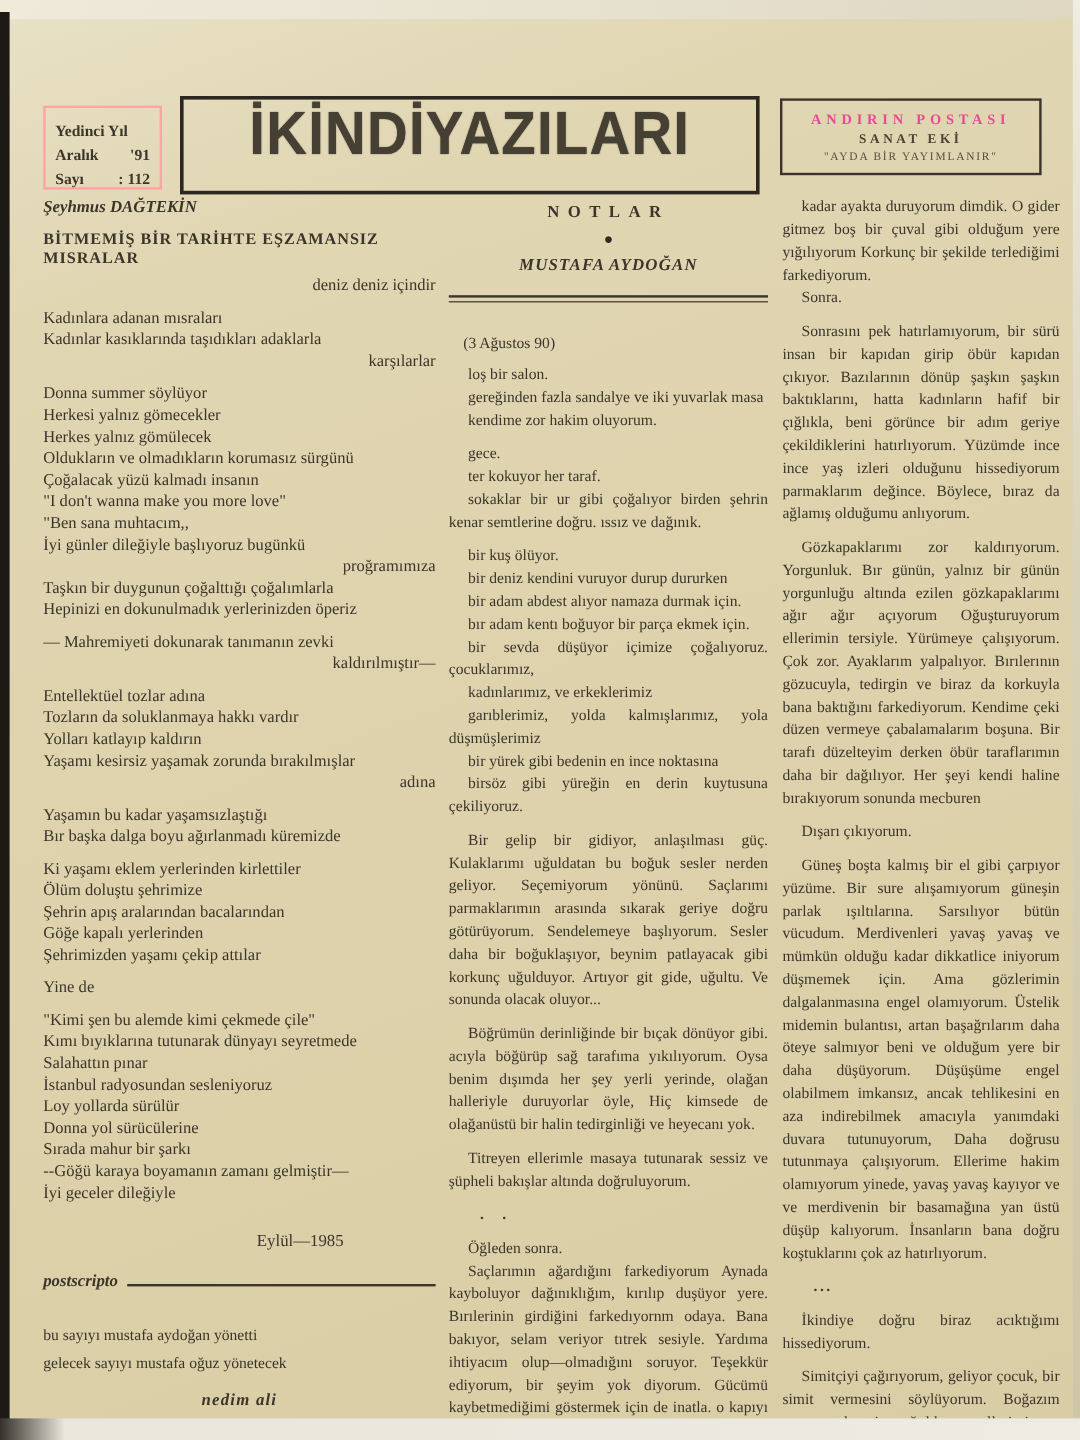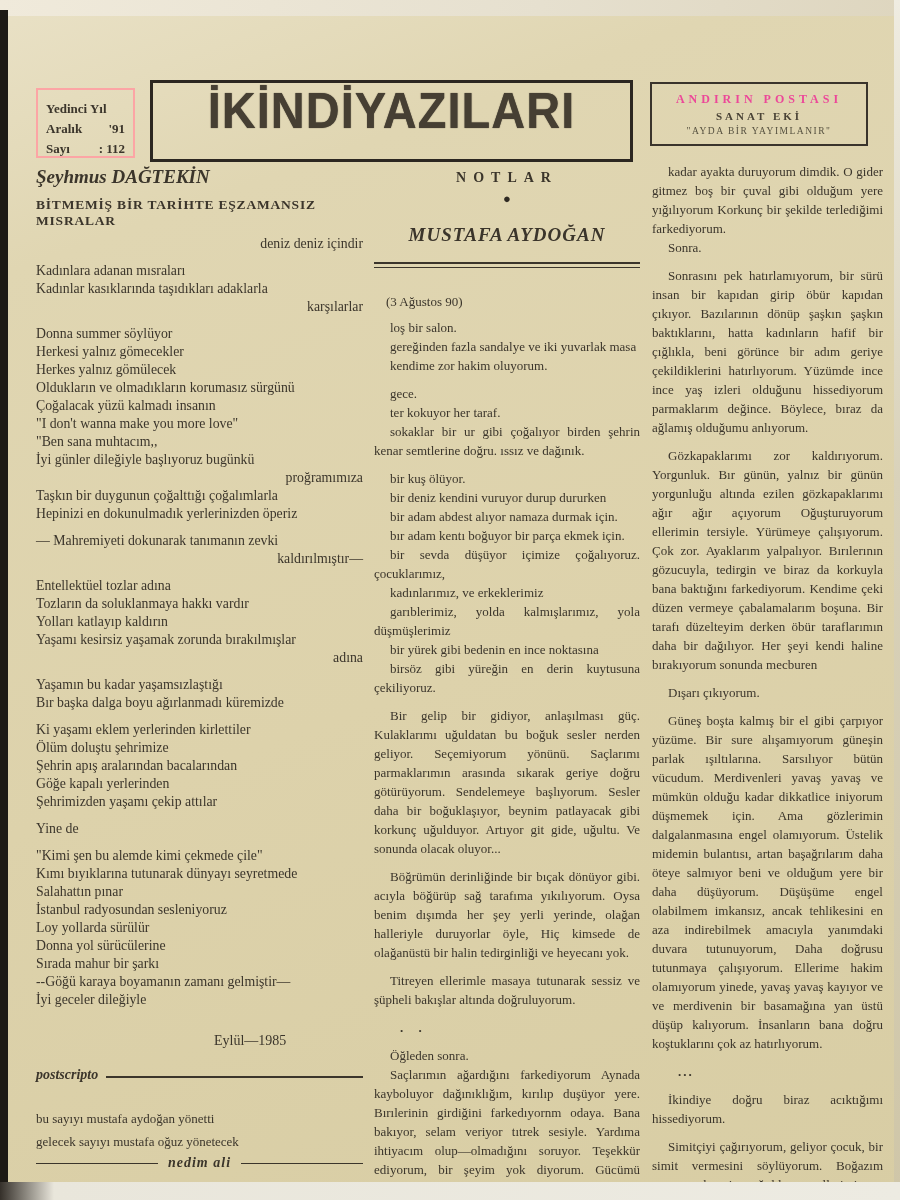--- a/index.html
+++ b/index.html
@@ -27,41 +27,41 @@
     font-weight:bold;font-size:47px;letter-spacing:1px;color:#463f33;
     transform:scaleY(1.08);text-shadow:0 0 1px #463f33;}
   .info-box{position:absolute;left:650px;top:82px;width:218px;height:64px;
     border:2px solid #3a342c;box-sizing:border-box;text-align:center;padding-top:7px;}
   .info-box .l1{font-size:12px;font-weight:bold;letter-spacing:4px;line-height:17px;color:#ec4899;}
   .info-box .l2{font-size:11px;font-weight:bold;letter-spacing:3px;line-height:16px;color:#4a4336;}
   .info-box .l3{font-size:9.5px;letter-spacing:1.5px;line-height:15px;color:#55503f;}
 
   
   .col-left{position:absolute;left:36px;top:166px;width:327px;}
-  .poem-author{font-style:italic;font-weight:bold;font-size:19px;margin-bottom:9px;}
+  .poem-author{font-style:italic;font-weight:bold;font-size:14px;margin-bottom:9px;}
   .poem-title{font-weight:bold;font-size:13.5px;letter-spacing:0.8px;margin-bottom:6px;}
   .poem p{margin:0;font-size:13.8px;line-height:18px;font-weight:500;}
   .poem p.al-right{text-align:right;}
   .poem p.blank{height:9px;}
   .poem-date{font-size:14px;margin-top:24px;padding-left:178px;}
   .postscript{margin-top:18px;}
   .ps-head{display:flex;align-items:center;gap:8px;}
   .ps-label{font-style:italic;font-weight:bold;font-size:14px;white-space:nowrap;}
   .ps-rule{flex:1;border-top:2px solid #3b352b;margin-top:4px;}
   .ps-lines p{margin:0;font-size:13px;line-height:23px;}
   .ps-lines{margin-top:24px;}
-  .ps-sign{display:flex;align-items:center;gap:10px;margin-top:2px;}
+  .ps-sign{display:flex;align-items:center;gap:10px;margin-top:2px;flex-direction:column;}
   .ps-sign .rule{flex:1;border-top:1.5px solid #3b352b;}
   .ps-sign .name{font-style:italic;font-weight:bold;font-size:14px;letter-spacing:1px;}
 
   
   .col-mid{position:absolute;left:374px;top:170px;width:266px;}
   .mid-head{text-align:center;font-weight:bold;font-size:14px;letter-spacing:7px;}
   .mid-bullet{text-align:center;font-size:13px;line-height:26px;color:#2f2a23;}
-  .mid-author{text-align:center;font-style:italic;font-weight:bold;font-size:19px;letter-spacing:1px;margin-top:12px;}
+  .mid-author{text-align:center;font-style:italic;font-weight:bold;font-size:14px;letter-spacing:1px;margin-top:2px;}
   .mid-rule{margin-top:16px;border-top:2px solid #3b352b;border-bottom:1px solid #3b352b;height:3px;}
   .mid-date{font-size:13px;margin:26px 0 8px 12px;}
   .notes p{margin:0;font-size:13px;line-height:19px;text-indent:16px;text-align:justify;}
   .notes p.blank{height:9px;}
   .notes p.dots{text-indent:0;text-align:left;padding-left:26px;letter-spacing:6px;font-weight:bold;}
 
   
   .col-right{position:absolute;left:652px;top:162px;width:231px;}
   .colr p{margin:0;font-size:13px;line-height:19px;text-indent:16px;text-align:justify;}
   .colr p.blank{height:9px;}

